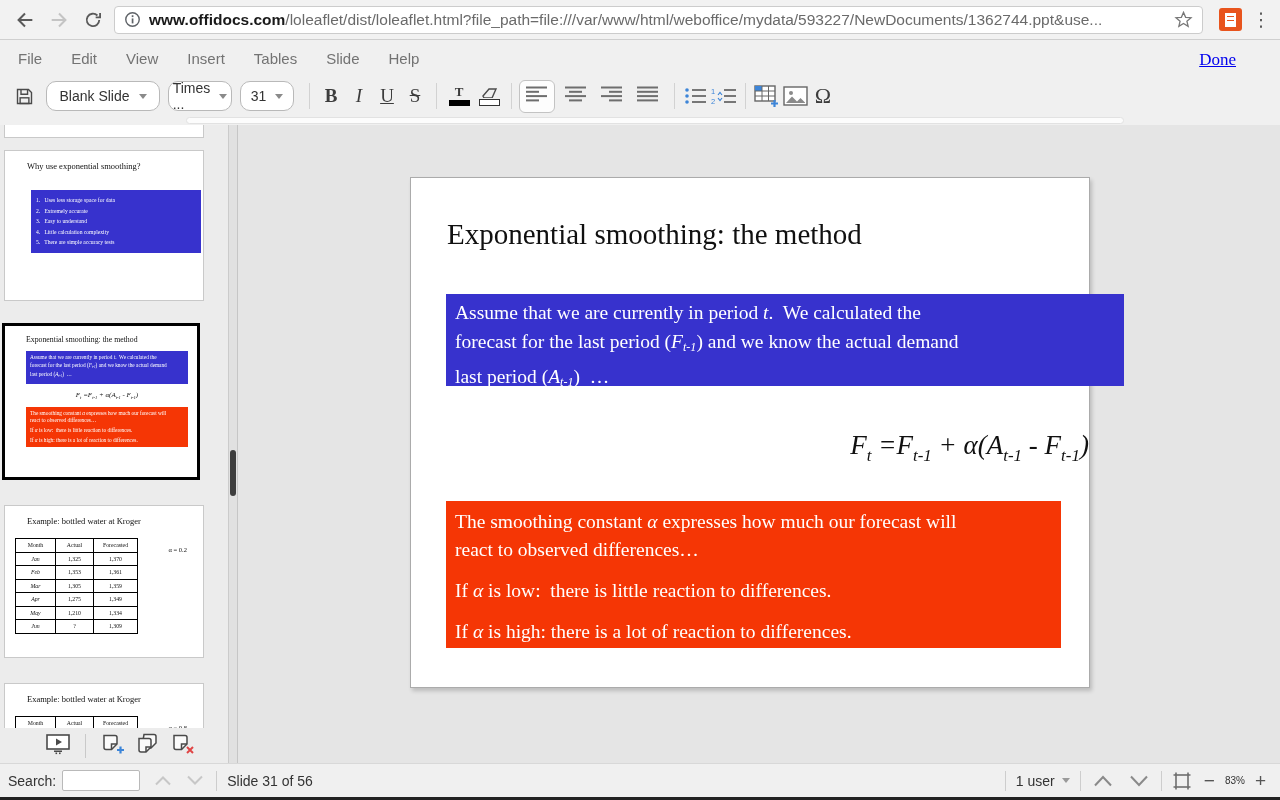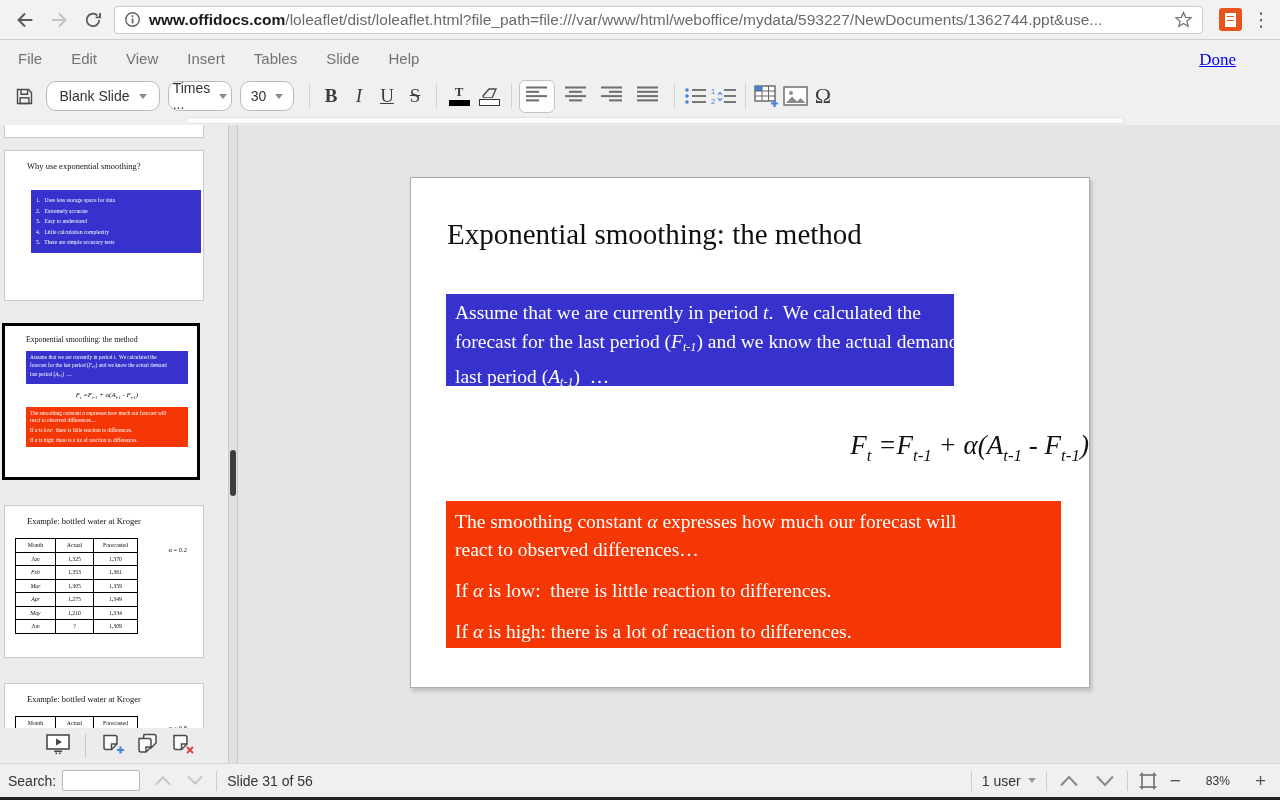--- a/index.html
+++ b/index.html
@@ -93,21 +93,21 @@
   
   .slide-tools { position:absolute; left:0; top:603px; width:228px; height:35px; background:#ECECEC;
                  display:flex; align-items:center; padding-left:46px; gap:10px; z-index:5; }
   .tool-sep { width:1px; height:24px; background:#C9C9C9; margin:0 5px; }
 
   
   .slide { position:absolute; left:172px; top:52px; width:680px; height:511px; background:#fff;
            border:1px solid #ABABAB; box-shadow:2px 3px 4px rgba(0,0,0,0.18);
            font-family:"Liberation Serif",serif; color:#111; }
   .slide-title { position:absolute; left:36px; top:40px; font-size:29px; color:#101010; }
-  .bluebox { position:absolute; left:35px; top:116px; width:508px; height:92px;
+  .bluebox { position:absolute; left:35px; top:116px; width:678px; height:92px;
              background:var(--box-blue); color:#fff; font-size:19.5px; padding:4px 9px; }
   .bluebox .line { line-height:29px; white-space:pre; }
   .sub { font-size:0.62em; font-style:italic; vertical-align:-0.28em; }
   .var { font-style:italic; }
   .formula { position:absolute; left:0; width:100%; top:252px; text-align:right;
              font-size:27px; font-style:italic; white-space:pre; color:#111; }
   .formula .sub { font-size:17px; vertical-align:-7px; }
   .redbox { position:absolute; left:35px; top:323px; width:615px; height:147px;
             background:var(--box-red); color:#fff; font-size:19.5px; padding:7px 9px; }
   .redbox .line { line-height:28px; white-space:pre; }
@@ -117,21 +117,21 @@
   .statusbar { position:absolute; left:0; bottom:3px; right:0; height:34px; background:#F0F0F0;
                border-top:1px solid #D8D8D8; display:flex; align-items:center;
                font-size:14px; color:#333; padding:0 14px 0 8px; }
   .sb-sep { width:1px; height:20px; background:#CDCDCD; margin:0 10px; flex:0 0 auto; }
   .search-input { width:78px; height:21px; border:1px solid #B9B9B9; border-radius:2px;
                   background:#fff; margin-left:6px; font-size:12px; padding:0 4px; }
   .sb-spacer { flex:1; }
   .sb-item { display:flex; align-items:center; flex:0 0 auto; }
   .sb-caret { width:0; height:0; border-left:4px solid transparent; border-right:4px solid transparent;
               border-top:5px solid #9A9A9A; margin-left:7px; }
-  .sb-zoom { font-size:12px; color:#333; margin:0 25px; }
+  .sb-zoom { font-size:10px; color:#333; margin:0 10px; }
   .sb-pm { font-size:19px; color:#555; line-height:19px; }
   .bottom-strip { position:absolute; bottom:0; left:0; right:0; height:3px; background:#222; }
 </style>
 </head>
 <body>
 
 <div class="root">
 
   <div class="chrome">
     <div class="nav-btn">
@@ -189,21 +189,21 @@
       </div>
       <div class="dropdown" style="width:114px; margin-left:8px;">
         <span>Blank Slide</span>
           <span class="caret"></span>
       </div>
       <div class="dropdown" style="width:64px;">
         <span>Times ...</span>
           <span class="caret"></span>
       </div>
       <div class="dropdown" style="width:54px;">
-        <span>30</span>
+        <span>31</span>
           <span class="caret"></span>
       </div>
       <div class="tb-sep"></div>
       <div class="tb-btn">
           <span class="fmt b">B</span>
         </div>
       <div class="tb-btn">
           <span class="fmt i">I</span>
         </div>
       <div class="tb-btn">

